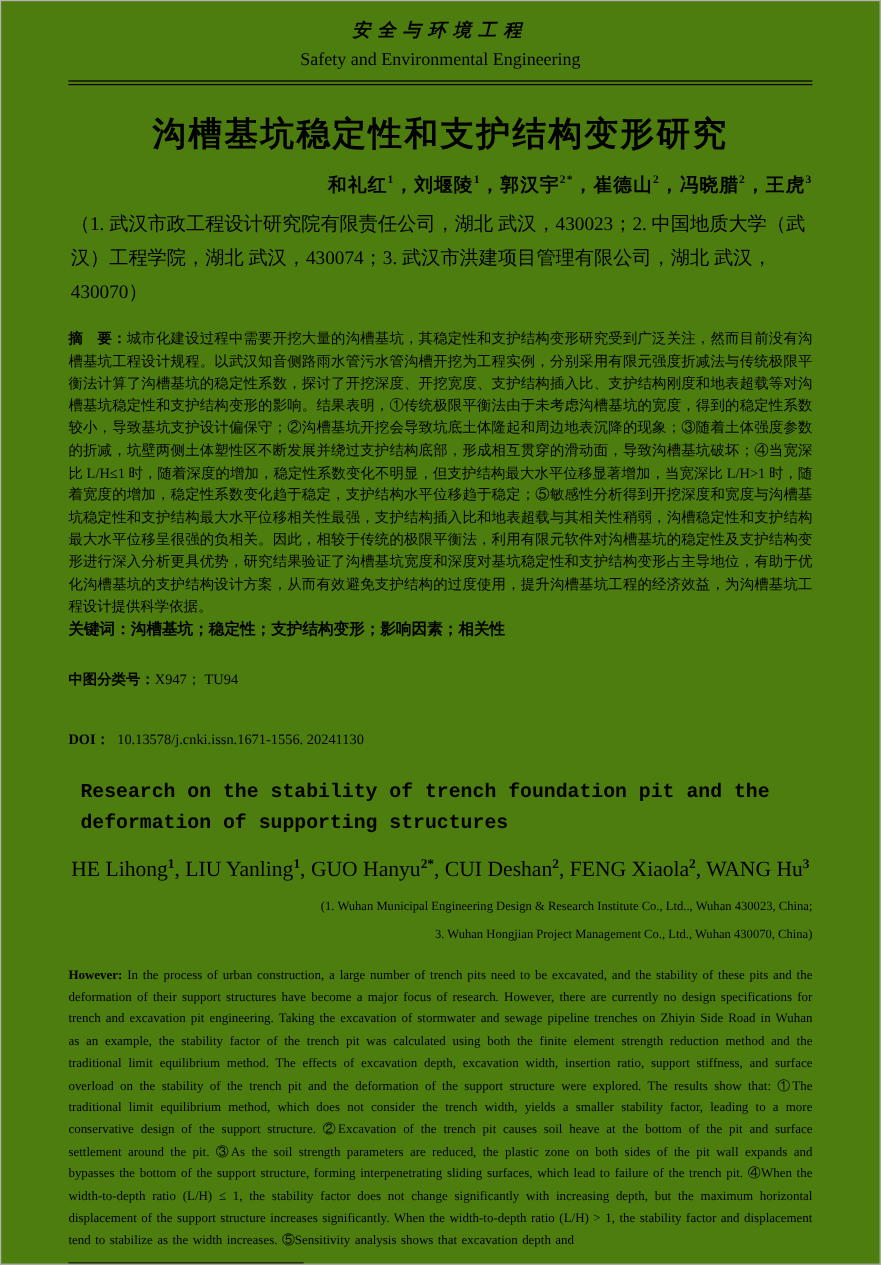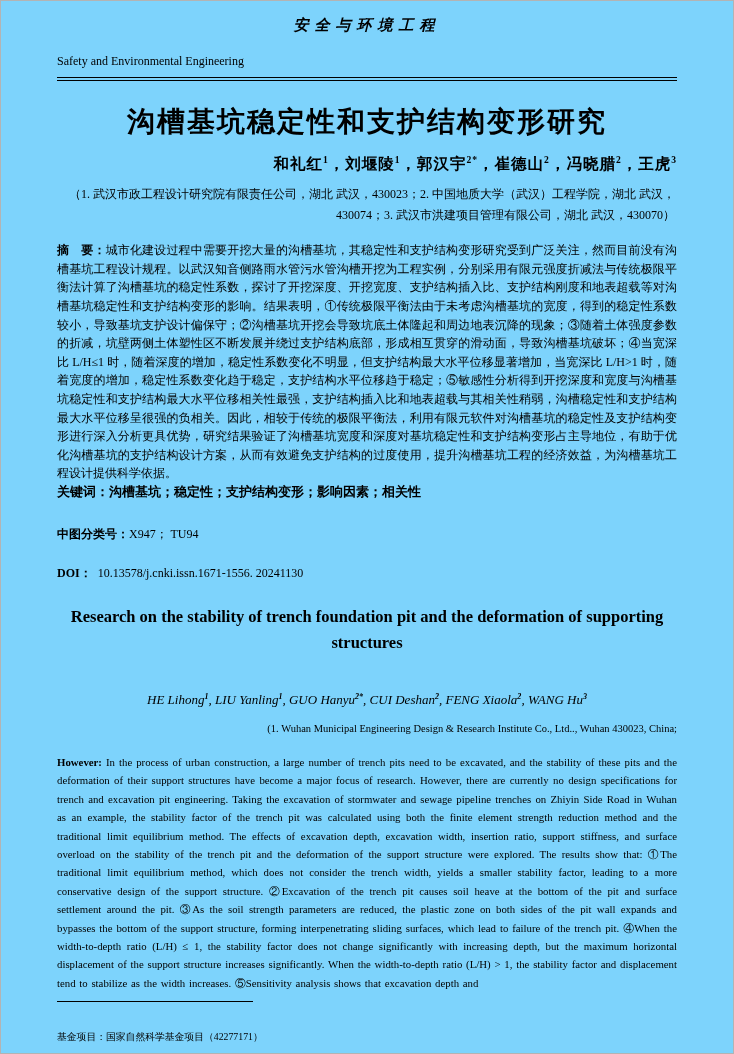--- a/index.html
+++ b/index.html
@@ -1,42 +1,42 @@
 <!DOCTYPE html>
 <html lang="zh"><head>
 <meta charset="utf-8">
 <style>
   * { margin: 0; padding: 0; box-sizing: border-box; }
   html, body { background: #ffffff; }
   .page {
     width: 734px;
     height: 1054px;
     margin: 0 auto;
-    background: #7dd3fc;
+    background: #4d7c0f;
     border: 1px solid #b3b3b3;
     padding: 15px 56px 10px 56px;
     overflow: hidden;
     color: #111111;
     font-family: "Liberation Serif", "DejaVu Serif", serif;
   }
 
   
   .jname-cn {
     text-align: center;
     font-family: "Liberation Serif", "DejaVu Serif", serif;
     font-weight: bold;
     font-style: italic;
     font-size: 15px;
     letter-spacing: 6px;
     color: #000;
   }
   .jname-en {
-    text-align: left;
-    font-size: 12px;
-    margin-top: 19px;
+    text-align: center;
+    font-size: 15px;
+    margin-top: 7px;
     color: #000;
   }
   .double-rule {
     margin-top: 8px;
     height: 4px;
     border-top: 1.6px solid #000;
     border-bottom: 1px solid #000;
   }
 
   
@@ -57,22 +57,22 @@
     letter-spacing: 1px;
     color: #000;
   }
   .authors-cn sup, .authors-en sup {
     font-size: 0.62em;
     vertical-align: super;
     font-weight: bold;
   }
   .affil-cn {
     margin-top: 9px;
-    text-align: right;
-    font-size: 12px;
+    text-align: left;
+    font-size: 16px;
     line-height: 1.75;
     color: #000;
     padding: 0 2px;
   }
 
   
   .abstract-cn {
     margin-top: 15px;
     font-size: 12px;
     line-height: 18.6px;
@@ -87,40 +87,38 @@
     font-size: 13px;
     line-height: 18.6px;
     color: #000;
   }
 
   .clc-line { margin-top: 25px; font-size: 12px; color: #000; }
   .clc-line .lbl {
     font-family: Liberation Serif, serif;
     font-weight: bold;
   }
-  .doi-line { margin-top: 22px; font-size: 12px; color: #000; }
+  .doi-line { margin-top: 33px; font-size: 12px; color: #000; }
   .doi-line .lbl { font-weight: bold; }
 
   
   .title-en {
     margin: 22px auto 0 auto;
     max-width: 600px;
-    text-align: center;
-    font-family: Liberation Serif, serif;
+    font-family: Liberation Mono, monospace;
     font-weight: bold;
     font-size: 16.5px;
     line-height: 1.55;
     color: #000;
   }
   .authors-en {
-    margin-top: 36px;
-    text-align: center;
-    font-size: 13px;
-    color: #000;
-    font-style: italic;
+    margin-top: 16px;
+    text-align: center;
+    font-size: 18px;
+    color: #000;
   }
   .affils-en {
     margin-top: 9px;
     text-align: right;
     font-size: 10.5px;
     line-height: 2.2;
     color: #000;
   }
   .abstract-en {
     margin-top: 13px;
@@ -182,20 +180,21 @@
   </p>
 
   <h2 class="title-en">Research on the stability of trench foundation pit and the deformation of supporting structures</h2>
 
   <div class="authors-en">
     <span><span>HE Lihong</span><sup>1</sup><span>, </span></span><span><span>LIU Yanling</span><sup>1</sup><span>, </span></span><span><span>GUO Hanyu</span><sup>2*</sup><span>, </span></span><span><span>CUI Deshan</span><sup>2</sup><span>, </span></span><span><span>FENG Xiaola</span><sup>2</sup><span>, </span></span><span><span>WANG Hu</span><sup>3</sup></span>
   </div>
 
   <div class="affils-en">
     <div>(1. Wuhan Municipal Engineering Design &amp; Research Institute Co., Ltd.., Wuhan 430023, China;</div>
+    <div>3. Wuhan Hongjian Project Management Co., Ltd., Wuhan 430070, China)</div>
   </div>
 
   <p class="abstract-en">
     <span class="lbl">However:</span>
     <span>In the process of urban construction, a large number of trench pits need to be excavated, and the stability of these pits and the deformation of their support structures have become a major focus of research. However, there are currently no design specifications for trench and excavation pit engineering. Taking the excavation of stormwater and sewage pipeline trenches on Zhiyin Side Road in Wuhan as an example, the stability factor of the trench pit was calculated using both the finite element strength reduction method and the traditional limit equilibrium method. The effects of excavation depth, excavation width, insertion ratio, support stiffness, and surface overload on the stability of the trench pit and the deformation of the support structure were explored. The results show that: ①The traditional limit equilibrium method, which does not consider the trench width, yields a smaller stability factor, leading to a more conservative design of the support structure. ②Excavation of the trench pit causes soil heave at the bottom of the pit and surface settlement around the pit. ③As the soil strength parameters are reduced, the plastic zone on both sides of the pit wall expands and bypasses the bottom of the support structure, forming interpenetrating sliding surfaces, which lead to failure of the trench pit. ④When the width-to-depth ratio (L/H) ≤ 1, the stability factor does not change significantly with increasing depth, but the maximum horizontal displacement of the support structure increases significantly. When the width-to-depth ratio (L/H) &gt; 1, the stability factor and displacement tend to stabilize as the width increases. ⑤Sensitivity analysis shows that excavation depth and</span>
   </p>
 
   <div class="footnote">
     <div class="fn-rule"></div>
     <div class="fn-text">基金项目：国家自然科学基金项目（42277171）</div>

